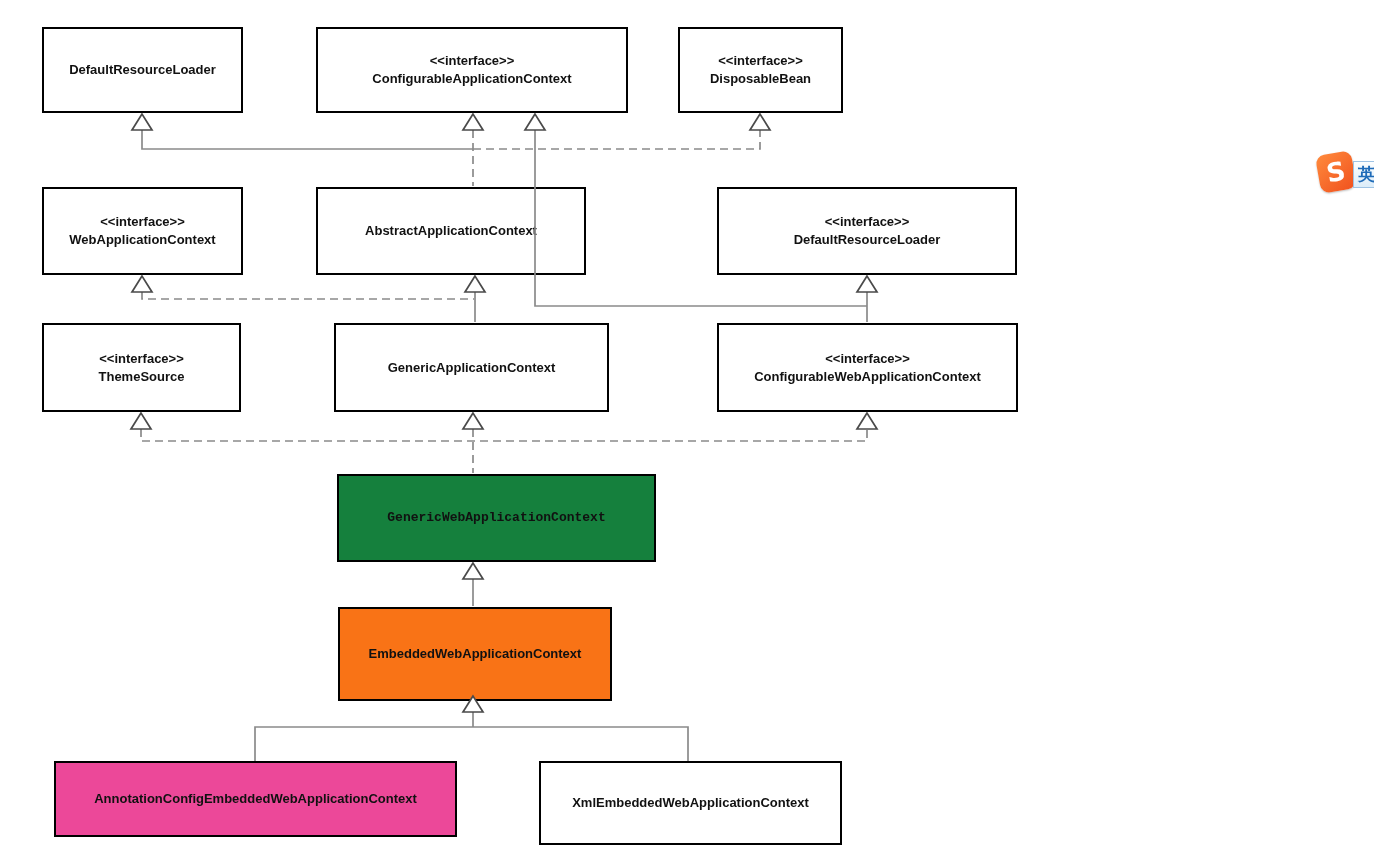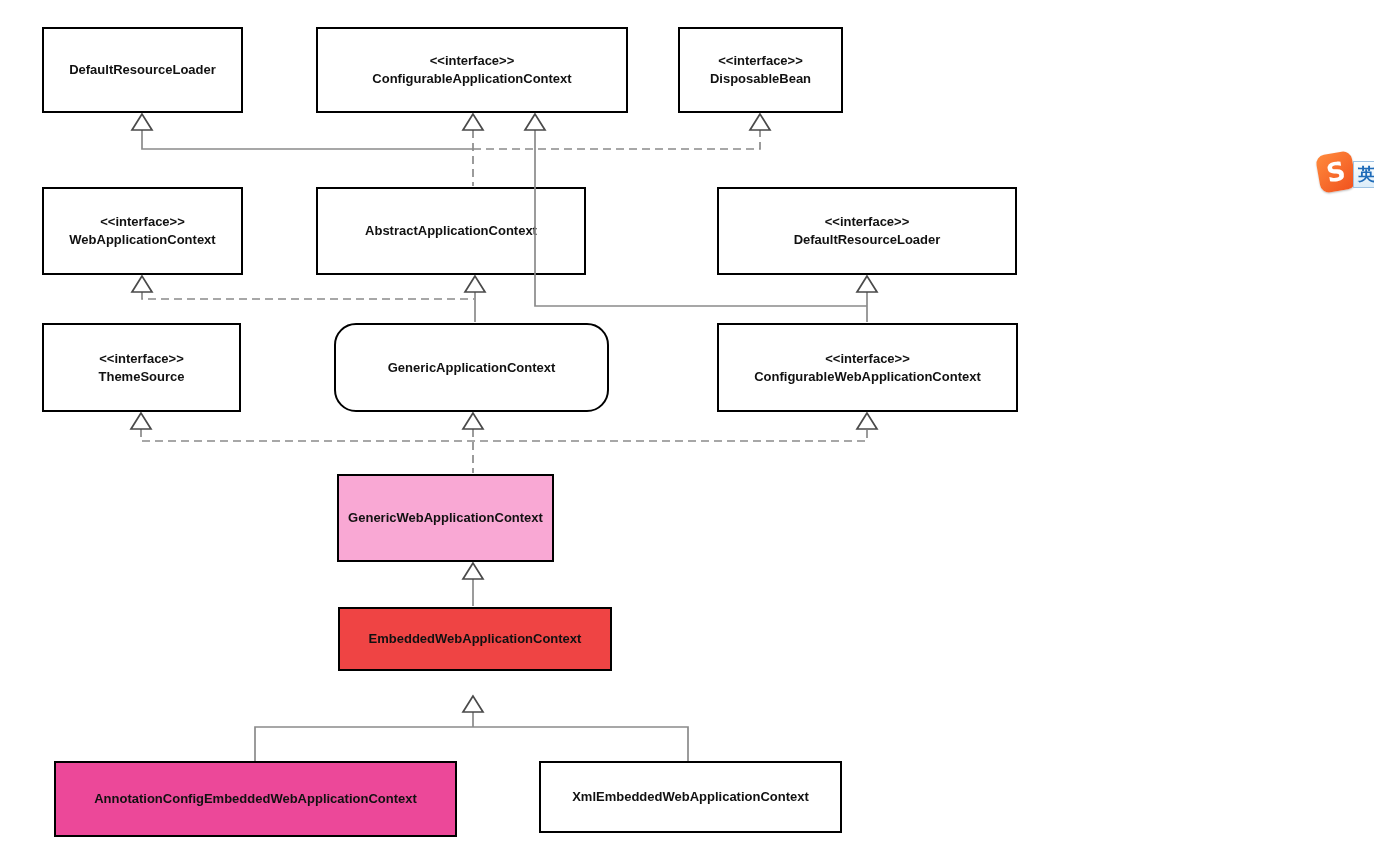--- a/index.html
+++ b/index.html
@@ -77,37 +77,37 @@
         <div class="cname">AbstractApplicationContext</div>
       </div>
       <div class="node" style="left: 717px; top: 187px; width: 300px; height: 88px; background: rgb(255, 255, 255);">
         <div class="stereo">&lt;&lt;interface&gt;&gt;</div>
         <div class="cname">DefaultResourceLoader</div>
       </div>
       <div class="node" style="left: 42px; top: 323px; width: 199px; height: 89px; background: rgb(255, 255, 255);">
         <div class="stereo">&lt;&lt;interface&gt;&gt;</div>
         <div class="cname">ThemeSource</div>
       </div>
-      <div class="node" style="left: 334px; top: 323px; width: 275px; height: 89px; background: rgb(255, 255, 255); border-radius: 22px;">
+      <div class="node" style="left: 334px; top: 323px; width: 275px; height: 89px; background: rgb(255, 255, 255);">
         <div class="cname">GenericApplicationContext</div>
       </div>
       <div class="node" style="left: 717px; top: 323px; width: 301px; height: 89px; background: rgb(255, 255, 255);">
         <div class="stereo">&lt;&lt;interface&gt;&gt;</div>
         <div class="cname">ConfigurableWebApplicationContext</div>
       </div>
-      <div class="node" style="left: 337px; top: 474px; width: 217px; height: 88px; background: #f9a8d4;">
+      <div class="node" style="left: 337px; top: 474px; width: 319px; height: 88px; background: #15803d; font-family: Liberation Mono, monospace;">
         <div class="cname">GenericWebApplicationContext</div>
       </div>
-      <div class="node" style="left: 338px; top: 607px; width: 274px; height: 64px; background: #ef4444;">
+      <div class="node" style="left: 338px; top: 607px; width: 274px; height: 94px; background: #f97316;">
         <div class="cname">EmbeddedWebApplicationContext</div>
       </div>
       <div class="node" style="left: 54px; top: 761px; width: 403px; height: 76px; background: #ec4899;">
         <div class="cname">AnnotationConfigEmbeddedWebApplicationContext</div>
       </div>
-      <div class="node" style="left: 539px; top: 761px; width: 303px; height: 72px; background: rgb(255, 255, 255);">
+      <div class="node" style="left: 539px; top: 761px; width: 303px; height: 84px; background: rgb(255, 255, 255);">
         <div class="cname">XmlEmbeddedWebApplicationContext</div>
       </div>
     </div>
 
   <svg class="connectors" id="connector-layer" viewBox="0 0 1374 868">
       <path d="M142,130 L142,149 L473,149" class="edge solid"></path>
       <path d="M473,149 L760,149 L760,130" class="edge dashed"></path>
       <path d="M473,130 L473,186" class="edge dashed"></path>
       <path d="M535,130 L535,306 L867,306" class="edge solid"></path>
       <path d="M142,292 L142,299 L474,299" class="edge dashed"></path>

